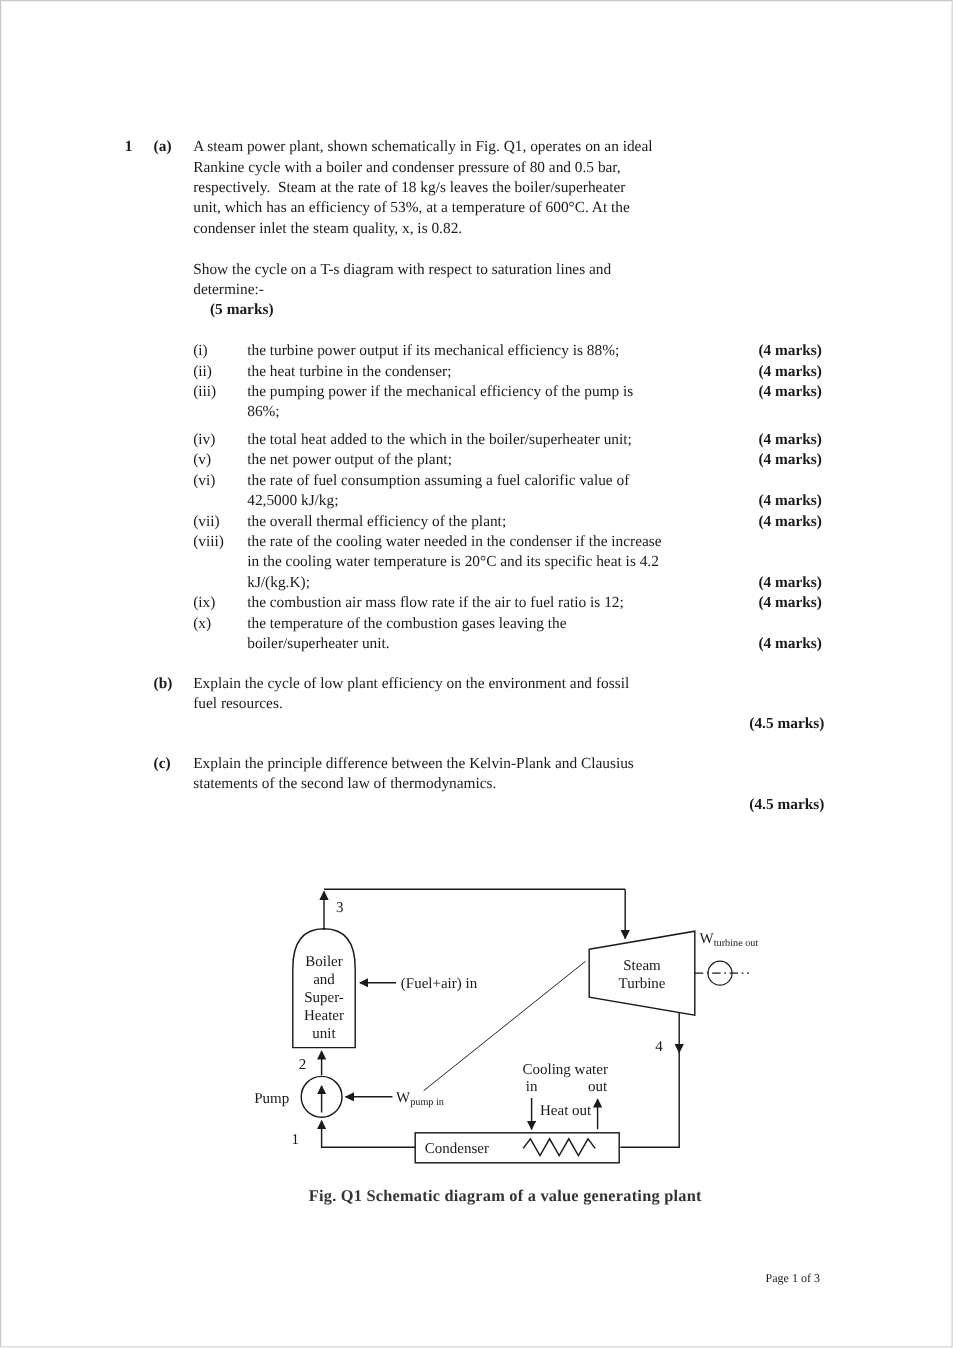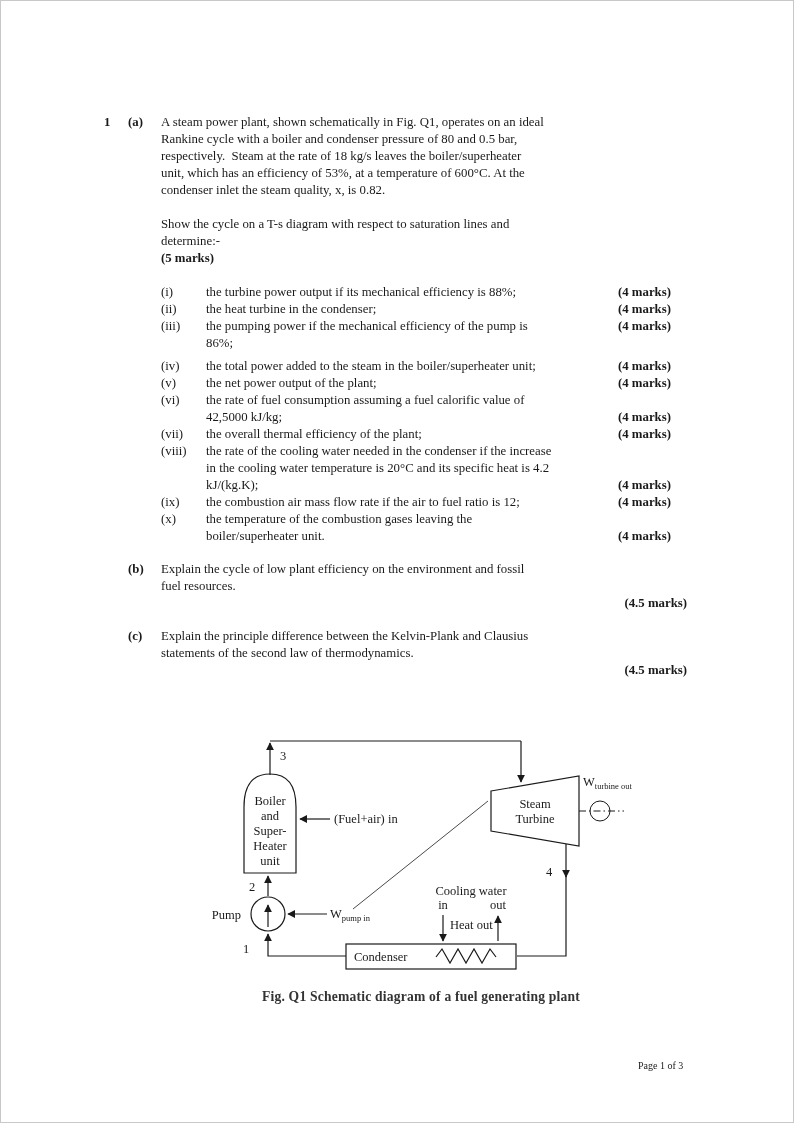--- a/index.html
+++ b/index.html
@@ -11,21 +11,21 @@
     overflow:hidden;
   }
   .content { position:absolute; left:103px; top:113px; width:583px; }
   .qrow { display:flex; align-items:flex-start; }
   .qnum { width:24px; font-weight:bold; }
   .plabel { width:33px; font-weight:bold; }
   .pbody { flex:1; }
   .pre { white-space:pre; }
   .mrow { display:flex; align-items:flex-start;flex-direction:column; }
   .mtext { width:453px; }
-  .marks { font-weight:bold; white-space:nowrap; }
+  .marks { font-weight:bold; white-space:nowrap;margin-left:14px; }
   .marks.bottom { align-self:flex-end; }
   .item { display:flex; align-items:flex-start; }
   .item.sp { margin-top:6px; }
   .inum { width:45px; }
   .itext { width:412px; }
   .gap17 { margin-top:17px; }
   .gap14 { margin-top:14px; }
   .part { margin-top:16px; }
   sub { font-size:9px; }
   .figure { position:absolute; left:195px; top:728px; width:450px; }
@@ -69,21 +69,21 @@
             <div class="marks">(4 marks)</div>
           </div>
           <div class="item">
             <div class="inum">(iii)</div>
             <div class="itext pre">the pumping power if the mechanical efficiency of the pump is
 86%;</div>
             <div class="marks">(4 marks)</div>
           </div>
           <div class="item sp">
             <div class="inum">(iv)</div>
-            <div class="itext pre">the total power added to the steam in the boiler/superheater unit;</div>
+            <div class="itext pre">the total heat added to the which in the boiler/superheater unit;</div>
             <div class="marks">(4 marks)</div>
           </div>
           <div class="item">
             <div class="inum">(v)</div>
             <div class="itext pre">the net power output of the plant;</div>
             <div class="marks">(4 marks)</div>
           </div>
           <div class="item">
             <div class="inum">(vi)</div>
             <div class="itext pre">the rate of fuel consumption assuming a fuel calorific value of
@@ -189,18 +189,18 @@
         <text x="247" y="180" text-anchor="middle">in</text>
         <text x="302" y="180" text-anchor="middle">out</text>
         <text x="254" y="200">Heat out</text>
         <text x="158" y="232">Condenser</text>
         <text x="134" y="189"><tspan>W</tspan><tspan class="small" dy="2.5">pump in</tspan></text>
         <text x="45" y="190" text-anchor="end">Pump</text>
         <text x="53" y="162">2</text>
         <text x="47" y="224">1</text>
       </g>
     </svg>
-    <div class="caption">Fig. Q1 Schematic diagram of a fuel generating plant</div>
+    <div class="caption">Fig. Q1 Schematic diagram of a value generating plant</div>
   </div>
 
   <div class="footer">Page 1 of 3</div>
 
 </div>
 
 </body></html>

